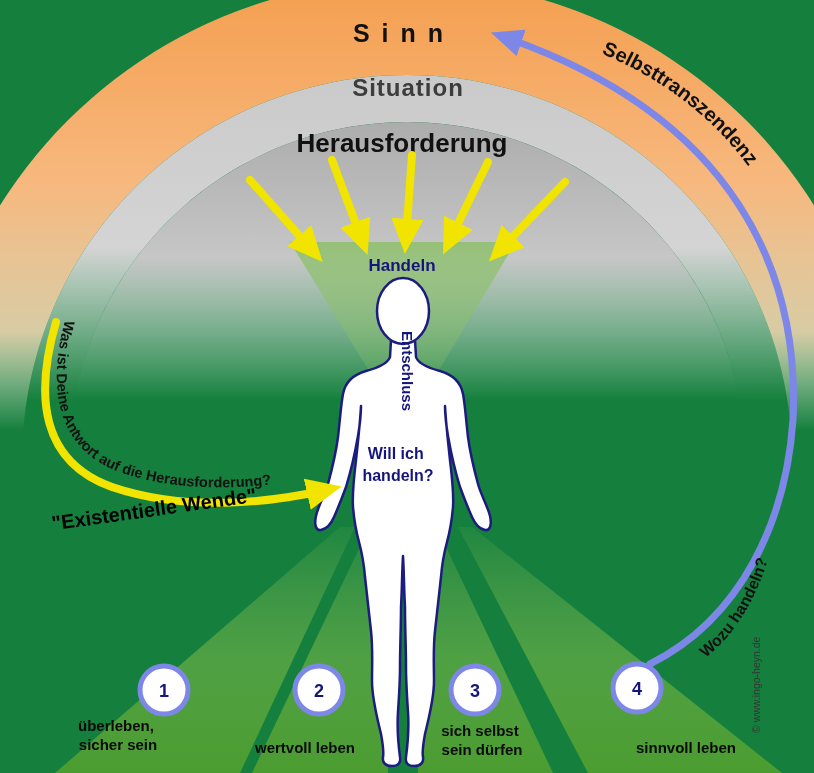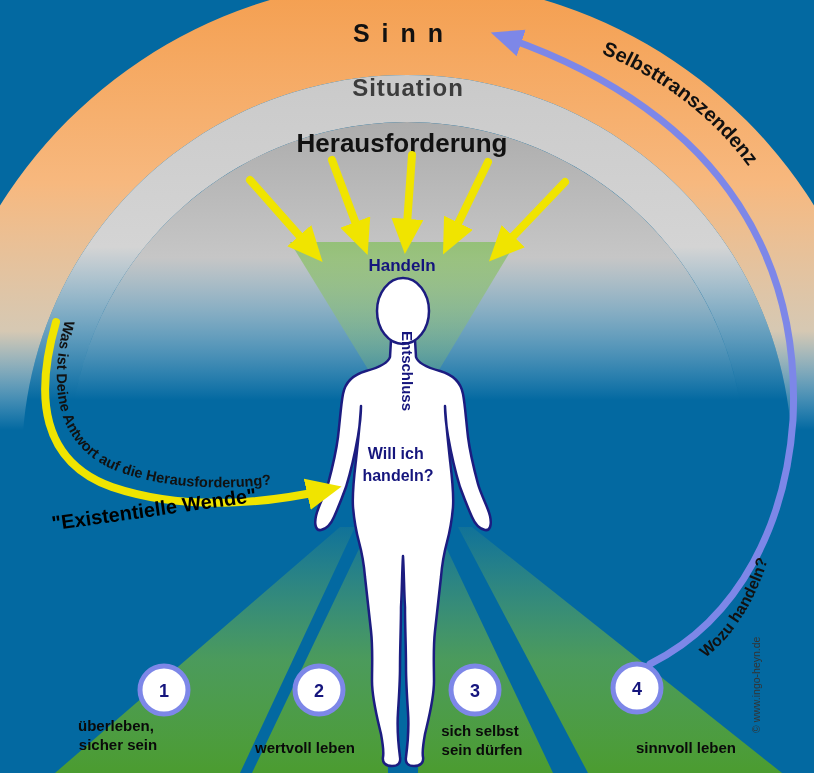--- a/index.html
+++ b/index.html
@@ -1,16 +1,16 @@
 <!DOCTYPE html>
 <html><head>
 <meta charset="utf-8">
 <style>
   html,body{margin:0;padding:0;background:#fff}
-  .canvas{width:814px;height:773px;position:relative;overflow:hidden;background:#0369a1}
+  .canvas{width:814px;height:773px;position:relative;overflow:hidden;background:#15803d}
   svg{display:block}
   text{font-family:"Liberation Sans",sans-serif;font-weight:bold;}
   .copyright{font-weight:normal}
 </style>
 </head>
 <body>
 
 <div class="canvas">
 <svg width="814" height="773" viewBox="0 0 814 773">
   <defs>

